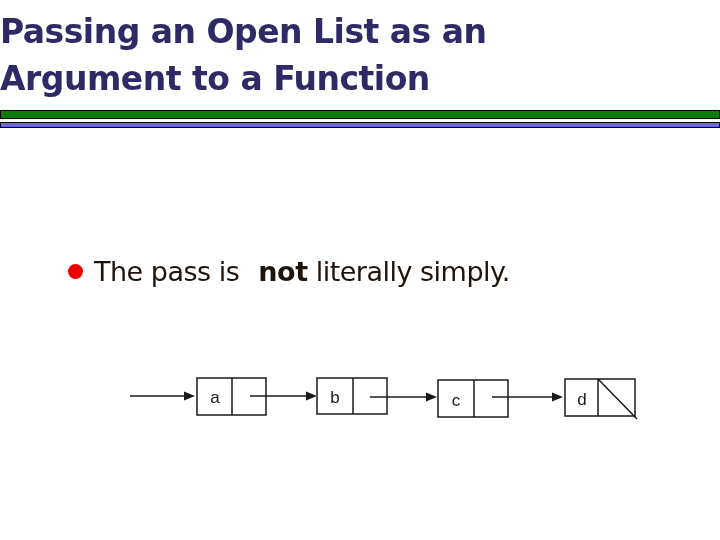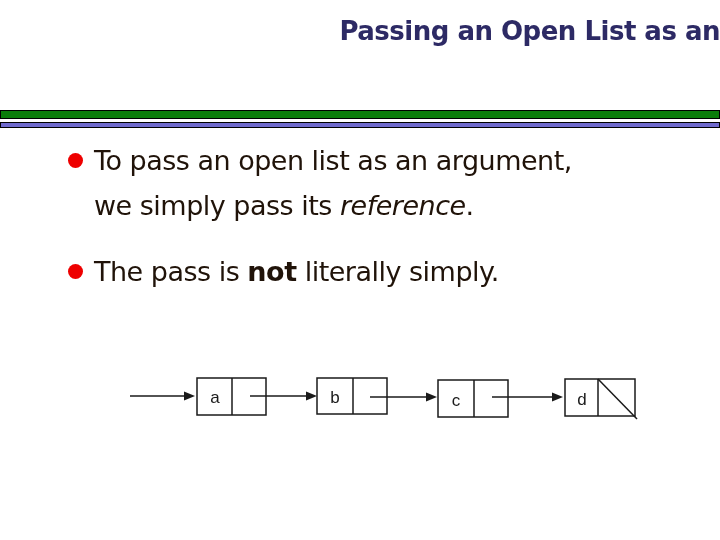--- a/index.html
+++ b/index.html
@@ -18,23 +18,23 @@
     height: 540px;
     background: #ffffff;
     overflow: hidden;
     font-family: "DejaVu Sans", sans-serif;
   }
   .title {
     position: absolute;
     top: 8px;
     left: 0;
     width: 720px;
-    text-align: right;
+    text-align: left;
     color: var(--title-color);
-    font-size: 26px;
+    font-size: 33px;
     font-weight: bold;
     letter-spacing: -0.5px;
     line-height: 47px;
   }
   .title-line { display: block; }
   .rule {
     position: absolute;
     left: 0;
     right: 0;
     border: 1px solid #000000;
@@ -60,21 +60,21 @@
   .bullet-text {
     margin-left: 11px;
     color: var(--text-color);
     font-size: 27px;
     letter-spacing: -0.5px;
     line-height: 45px;
     white-space: nowrap;
   }
   .bline { display: block; }
   .bullet-text em { font-style: italic; }
-  .bullet-text b { font-weight: bold; }
+  .bullet-text b { font-weight: bold; margin-left: 11px; }
   .diagram {
     position: absolute;
     left: 0;
     top: 360px;
   }
   .diagram rect, .diagram line {
     stroke: var(--line-color);
     stroke-width: 1.5;
     fill: none;
   }
@@ -86,32 +86,26 @@
     text-anchor: middle;
   }
 </style>
 </head>
 <body>
 
 <div class="slide">
 
   <h1 class="title">
     <span class="title-line">Passing an Open List as an</span>
+    <span class="title-line">Argument to a Function</span>
   </h1>
 
   <div class="rule rule-green"></div>
   <div class="rule rule-purple"></div>
 
-  <div class="bullet bullet-1">
-    <span class="dot"></span>
-    <div class="bullet-text">
-      <span class="bline">To pass an open list as an argument,</span>
-      <span class="bline"><span>we simply pass its </span><em>reference</em><span>.</span></span>
-    </div>
-  </div>
 
   <div class="bullet bullet-2">
     <span class="dot"></span>
     <div class="bullet-text">
       <span class="bline"><span>The pass is </span><b>not</b><span> literally simply.</span></span>
     </div>
   </div>
 
   <svg class="diagram" width="720" height="80" viewBox="0 0 720 80">
 

